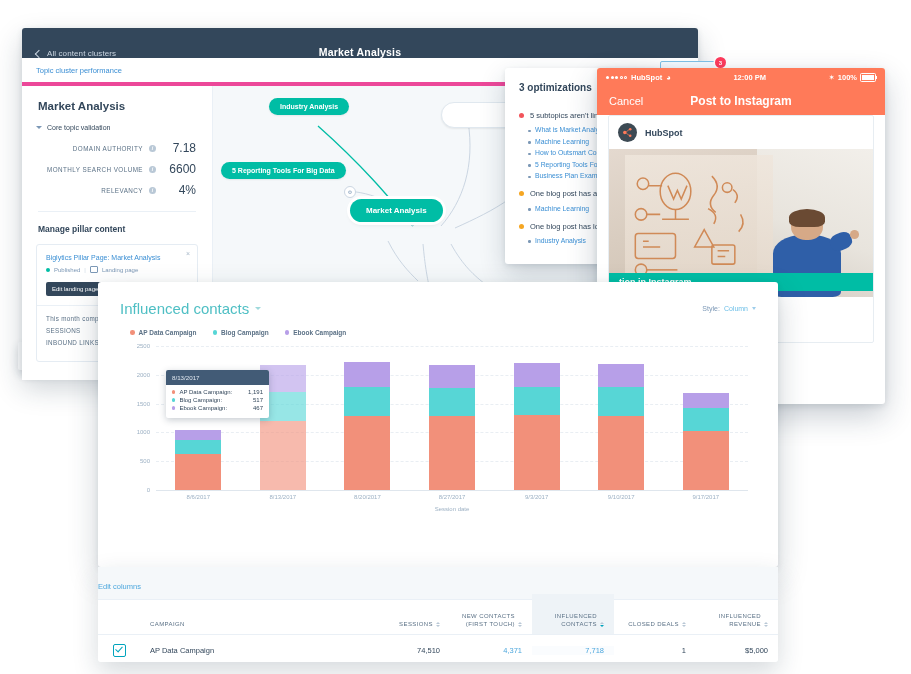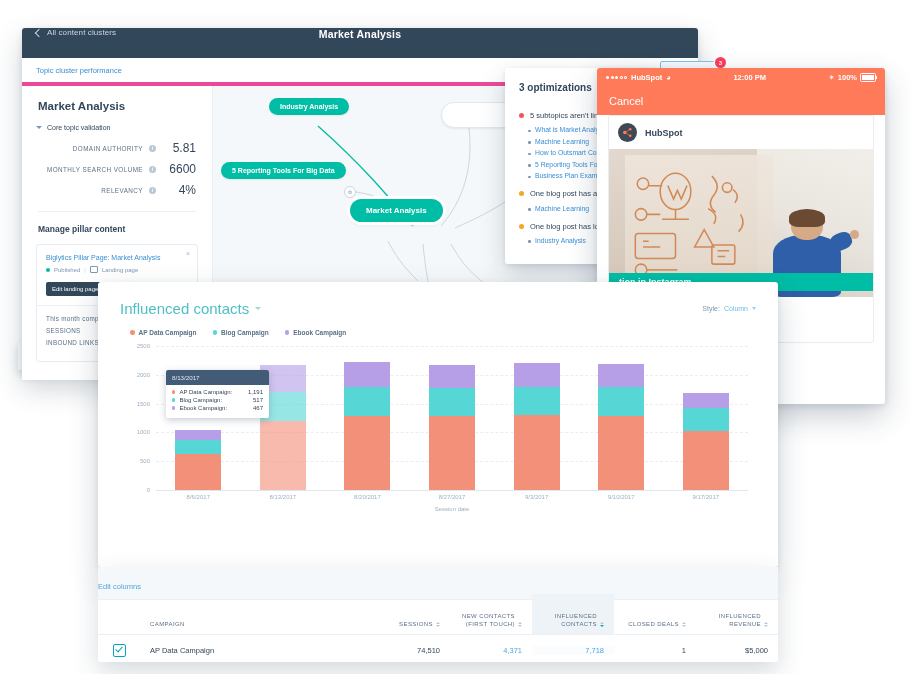--- a/index.html
+++ b/index.html
@@ -6,21 +6,21 @@
   html,body{margin:0;padding:0;background:#ffffff;}
   body{width:911px;height:674px;position:relative;overflow:hidden;
        font-family:"Liberation Sans","DejaVu Sans",sans-serif;
        -webkit-font-smoothing:antialiased;}
   .stage{position:absolute;left:0;top:0;width:911px;height:674px;}
 
   
   .win-content{position:absolute;left:22px;top:28px;width:676px;height:348px;
     background:#ffffff;border-radius:3px;
     box-shadow:0 12px 28px rgba(27,48,69,.22),0 2px 6px rgba(27,48,69,.12);}
-  .cs-topbar{height:30px;background:#33475b;display:flex;align-items:flex-start;
+  .cs-topbar{height:30px;background:#33475b;display:flex;align-items:flex-end;
     position:relative;border-radius:3px 3px 0 0;}
   .cs-back{display:flex;align-items:center;gap:5px;margin-left:14px;
     color:#cbd6e2;font-size:8px;letter-spacing:.1px;cursor:pointer;}
   .chev-left{display:inline-block;width:5px;height:5px;border-left:1.3px solid #cbd6e2;
     border-bottom:1.3px solid #cbd6e2;transform:rotate(45deg);}
   .cs-title{position:absolute;left:0;right:0;text-align:center;color:#ffffff;
     font-size:10.5px;font-weight:600;letter-spacing:.2px;pointer-events:none;}
 
   .cs-subbar{height:24px;border-bottom:4px solid #ec4899;display:flex;align-items:center;
     position:relative;background:#fff;}
@@ -254,21 +254,21 @@
         <h2>Market Analysis</h2>
 
         <div class="accordion">
           <i class="caret-sm"></i>
           <span>Core topic validation</span>
         </div>
 
         <div class="metric">
           <span class="mlabel">Domain Authority</span>
           <span class="info-i">i</span>
-          <span class="mval">5.81</span>
+          <span class="mval">7.18</span>
         </div>
         <div class="metric">
           <span class="mlabel">Monthly search volume</span>
           <span class="info-i">i</span>
           <span class="mval">6600</span>
         </div>
         <div class="metric">
           <span class="mlabel">Relevancy</span>
           <span class="info-i">i</span>
           <span class="mval">4%</span>
@@ -372,20 +372,21 @@
         <span>✶</span>
         <span>100%</span>
         <span class="batt">
             <i></i>
           </span>
       </div>
     </div>
 
     <div class="ph-nav">
       <span class="ph-cancel">Cancel</span>
+      <span class="ph-navtitle">Post to Instagram</span>
     </div>
 
 
     <div class="ph-card">
       <div class="ph-acct">
         <span class="avatar">
           <svg width="13" height="13" viewBox="0 0 24 24">
             <circle cx="7" cy="12" r="3.2" fill="#ff7a59"></circle>
             <circle cx="17" cy="6" r="2.4" fill="#ff7a59"></circle>
             <circle cx="17" cy="18" r="2.4" fill="#ff7a59"></circle>

